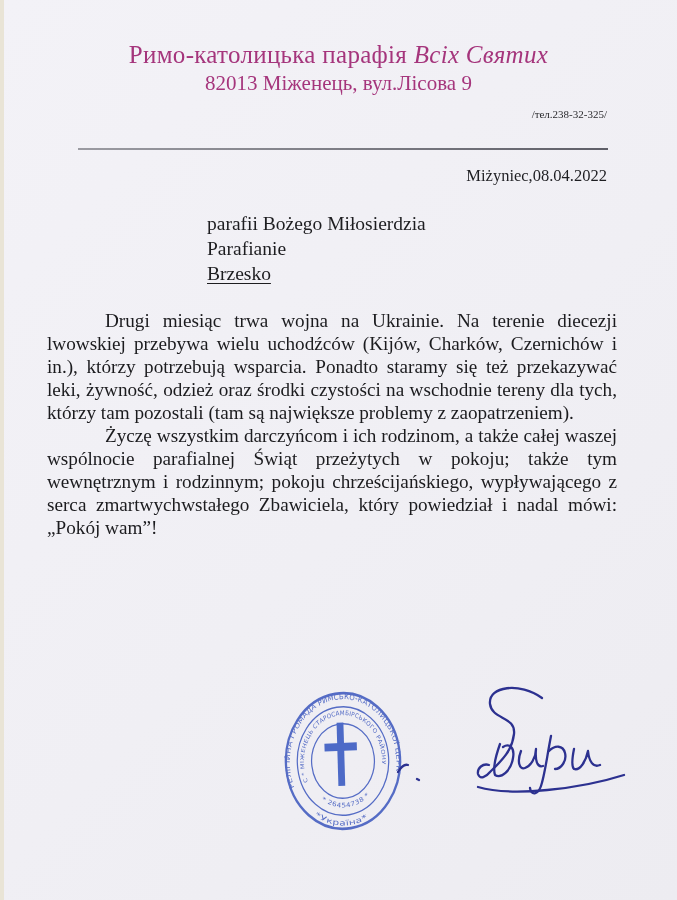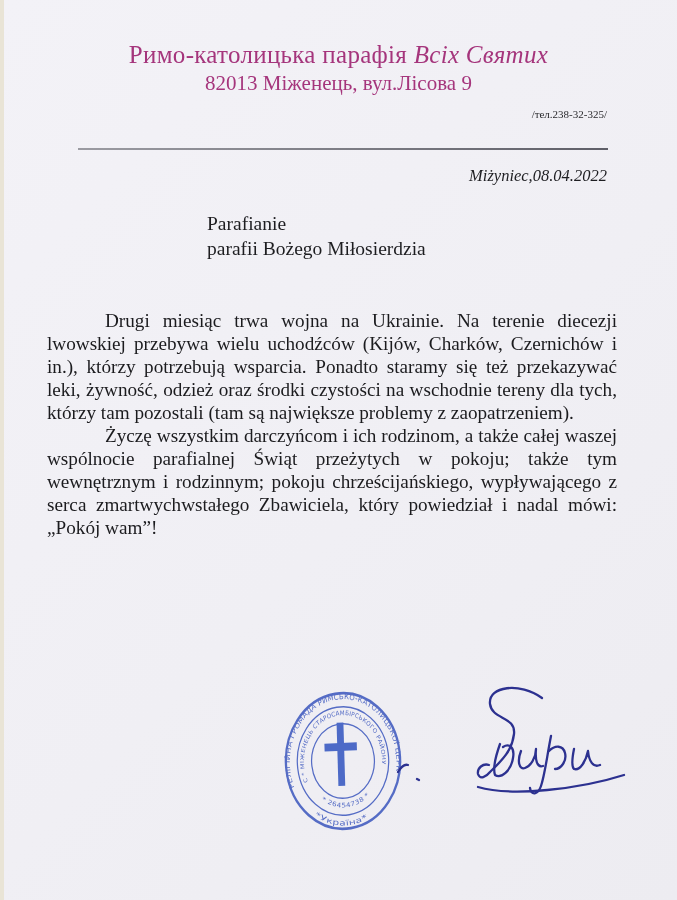--- a/index.html
+++ b/index.html
@@ -20,21 +20,21 @@
   .letterhead { position:absolute; top:40px; left:0; right:0; text-align:center; color:#a5357c; }
   .parish-name { font-size:25px; line-height:30px; font-weight:400; margin:0 0 3px 0; letter-spacing:.3px; }
   .parish-name .patron { font-style:italic; }
   .addr-line { font-size:21px; line-height:21px; }
 
   .phone { position:absolute; top:108px; right:70px; font-size:11px; color:#29292c; }
 
   .rule { position:absolute; top:148px; left:78px; width:530px; height:2px;
           background:linear-gradient(to right,#9b9ba2,#5f5f68); }
 
-  .dateline { position:absolute; top:166px; right:70px; font-style:italic; font-size:16.5px; color:#1e1e22; }
+  .dateline { position:absolute; top:166px; right:70px; font-size:16.5px; color:#1e1e22; }
 
   
   .recipient { position:absolute; top:211px; left:207px; font-size:19.5px; line-height:25px; }
   .recipient .underlined { text-decoration:underline; text-underline-offset:3px; }
 
   
   .letter-body { position:absolute; top:309px; left:47px; width:570px;
                  font-size:19.2px; line-height:23px; text-align:justify; color:#1b1b1e; }
   .letter-body p { margin:0; text-indent:58px; }
   .letter-body p.spaced { }
@@ -63,22 +63,23 @@
     <div class="addr-line">82013 Міженець, вул.Лісова 9</div>
   </header>
 
   <div class="phone">/тел.238-32-325/</div>
 
   <div class="rule"></div>
 
   <div class="dateline">Miżyniec,08.04.2022</div>
 
   <div class="recipient">
+    <div>parafii Bożego Miłosierdzia</div>
     <div>Parafianie</div>
-    <div>parafii Bożego Miłosierdzia</div>
+    <div class="underlined">Brzesko</div>
   </div>
 
   <div class="letter-body">
     <p>Drugi miesiąc trwa wojna na Ukrainie. Na terenie diecezji lwowskiej przebywa wielu uchodźców (Kijów, Charków, Czernichów i in.), którzy potrzebują wsparcia. Ponadto staramy się też przekazywać leki, żywność, odzież oraz środki czystości na wschodnie tereny dla tych, którzy tam pozostali (tam są największe problemy z zaopatrzeniem).</p>
     <p class="spaced">Życzę wszystkim darczyńcom i ich rodzinom, a także całej waszej wspólnocie parafialnej Świąt przeżytych w pokoju; także tym wewnętrznym i rodzinnym; pokoju chrześcijańskiego, wypływającego z serca zmartwychwstałego Zbawiciela, który powiedział i nadal mówi: „Pokój wam”!</p>
   </div>
 
   <div class="stamp-wrap">
     <svg width="118" height="140" viewBox="-62 -62 124 124" preserveAspectRatio="none">
       <g class="stamp-ink" transform="rotate(-8)">

